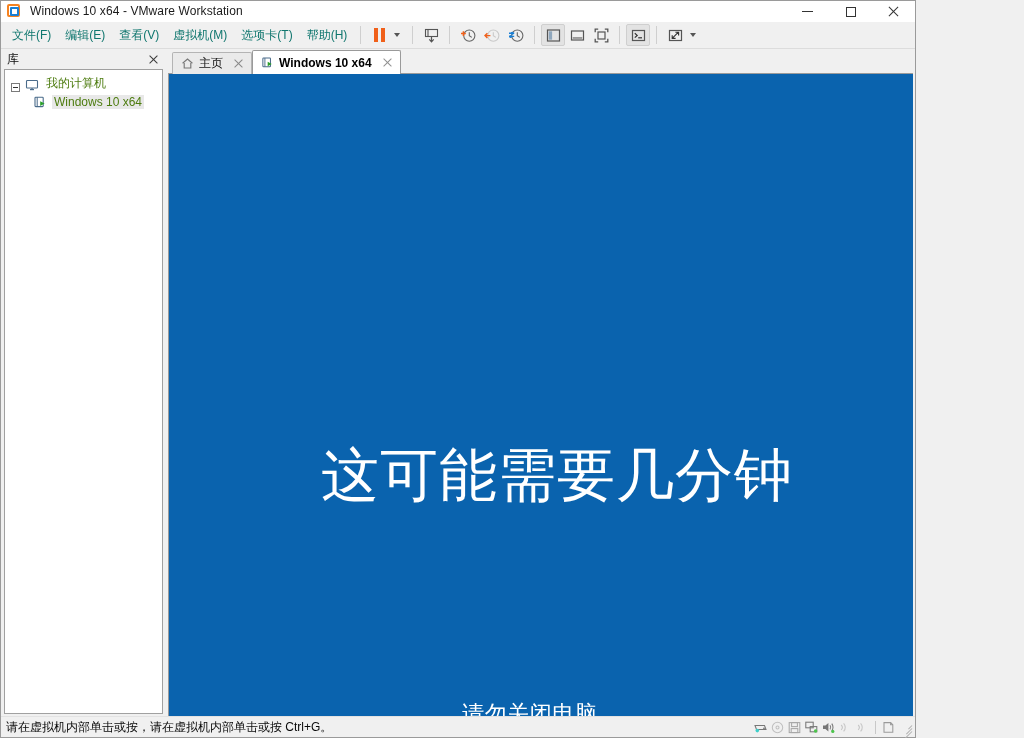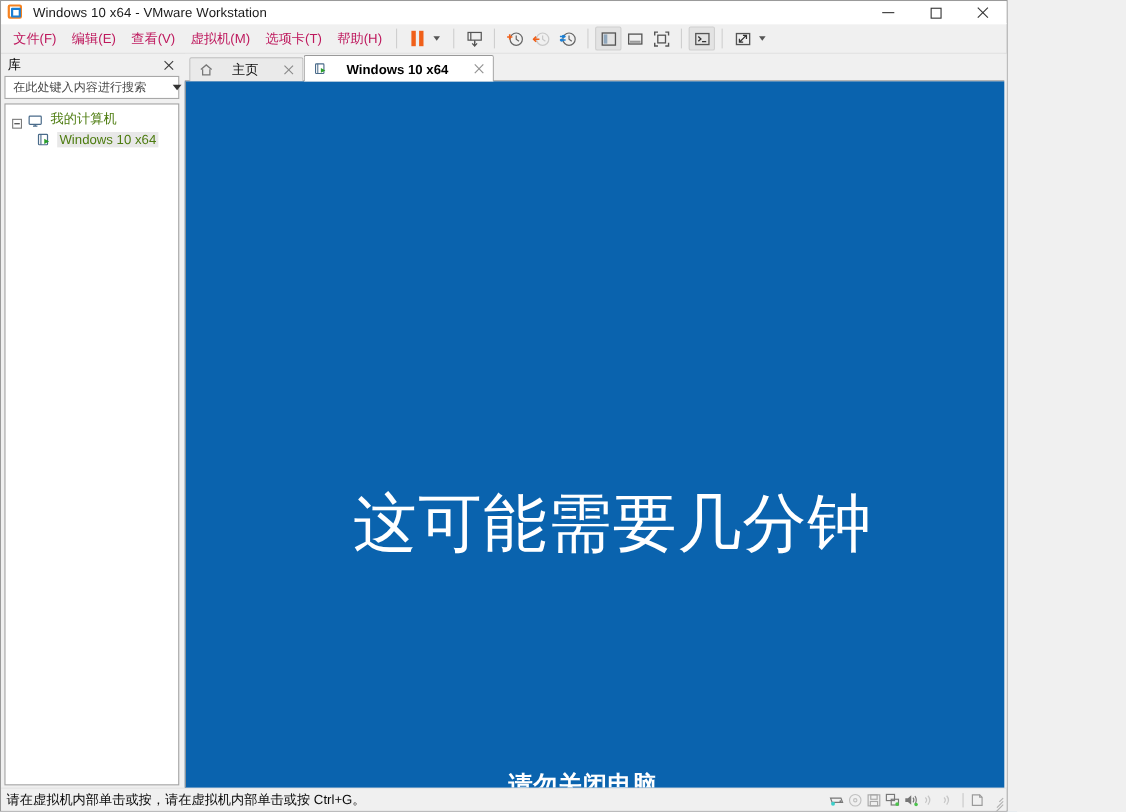--- a/index.html
+++ b/index.html
@@ -56,21 +56,21 @@
 
   
   .menutoolbar {
     height: 27px; min-height: 27px;
     background: #f0f0f0;
     display: flex; align-items: center;
     padding-left: 4px;
     border-bottom: 1px solid #dcdcdc;
   }
   .menu-item {
-    font-size: 12px; color: #be185d; padding: 3px 7px; white-space: nowrap;
+    font-size: 12px; color: #0f766e; padding: 3px 7px; white-space: nowrap;
     line-height: 14px;
   }
 
   .tb-sep { width: 1px; height: 18px; background: #cfcfcf; margin: 0 6px; flex: 0 0 auto; }
   .tb-group { display: flex; align-items: center; }
   .tb-icon {
     width: 24px; height: 22px; display: flex; align-items: center; justify-content: center;
     border-radius: 2px; position: relative; flex: 0 0 auto;
   }
   .tb-icon.active { background: #e3e3e3; border: 1px solid #cfcfcf; }
@@ -152,21 +152,21 @@
     flex: 1 1 auto; display: flex; flex-direction: column; min-width: 0;
     background: #f0f0f0; padding-right: 2px;
   }
   .tabstrip {
     height: 25px; min-height: 25px; display: flex; align-items: flex-end;
     background: #f0f0f0; padding-left: 4px;
     border-bottom: 1px solid #9a9a9a;
     position: relative;
   }
   .tab {
-    height: 22px; display: flex; align-items: center; gap: 17px;
+    height: 22px; display: flex; align-items: center; gap: 5px;
     padding: 0 6px 0 8px; font-size: 12px; color: #111;
     border: 1px solid #b4b4b4; border-bottom: none;
     background: #eaeaea; position: relative; top: 1px;
     border-top-left-radius: 2px; border-top-right-radius: 2px;
     white-space: nowrap;
   }
   .tab.active {
     background: #ffffff; color: #000; font-weight: bold; height: 24px;
     border-color: #9a9a9a; z-index: 2; top: 1px;
   }
@@ -185,21 +185,21 @@
     border-left: 1px solid #9a9a9a;
   }
   .oobe-headline {
     position: absolute; left: 0; right: 0; text-align: center;
     font-size: 58px; font-weight: 300; color: #ffffff;
     letter-spacing: 1px; line-height: 1.1;
     font-family: "DejaVu Sans", "Liberation Sans", sans-serif;
   }
   .oobe-sub {
     position: absolute; left: 0; right: 0; text-align: center;
-    font-size: 22px; font-weight: 700; color: #ffffff; letter-spacing: .5px;
+    font-size: 22px; font-weight: 400; color: #ffffff; letter-spacing: .5px;
     font-family: "DejaVu Sans", "Liberation Sans", sans-serif;
   }
 
   
   .statusbar {
     height: 21px; min-height: 21px;
     background: #f0f0f0; display: flex; align-items: center;
     padding-left: 5px; border-top: 1px solid #e2e2e2;
   }
   .status-text { font-size: 12px; color: #0a0a0a; white-space: nowrap; }
@@ -349,28 +349,20 @@
   </div>
 
   <div class="body">
 
     <div class="sidebar">
       <div class="lib-header">
         <span class="lib-title">库</span>
         <span class="lib-close"></span>
       </div>
 
-      <div class="lib-search">
-        <svg class="i" width="13" height="13" viewBox="0 0 13 13">
-          <circle cx="5.2" cy="5.2" r="3.6" fill="none" stroke="#444" stroke-width="1.1"></circle>
-          <line x1="7.9" y1="7.9" x2="11.6" y2="11.6" stroke="#444" stroke-width="1.1"></line>
-        </svg>
-        <input type="text" value="" placeholder="在此处键入内容进行搜索" style="">
-        <span class="search-caret"></span>
-      </div>
 
       <div class="lib-tree">
         <div class="tree-row">
           <span class="expander"></span>
           <span class="tree-icon">
             <svg class="i" width="14" height="14" viewBox="0 0 14 14">
               <rect x="1.5" y="2.5" width="11" height="7.5" rx="0.8" fill="none" stroke="#4a6b8a" stroke-width="1.1"></rect>
               <line x1="5" y1="11.6" x2="9" y2="11.6" stroke="#4a6b8a" stroke-width="1.2"></line>
               <line x1="7" y1="10" x2="7" y2="11.6" stroke="#4a6b8a" stroke-width="1.2"></line>
             </svg>

